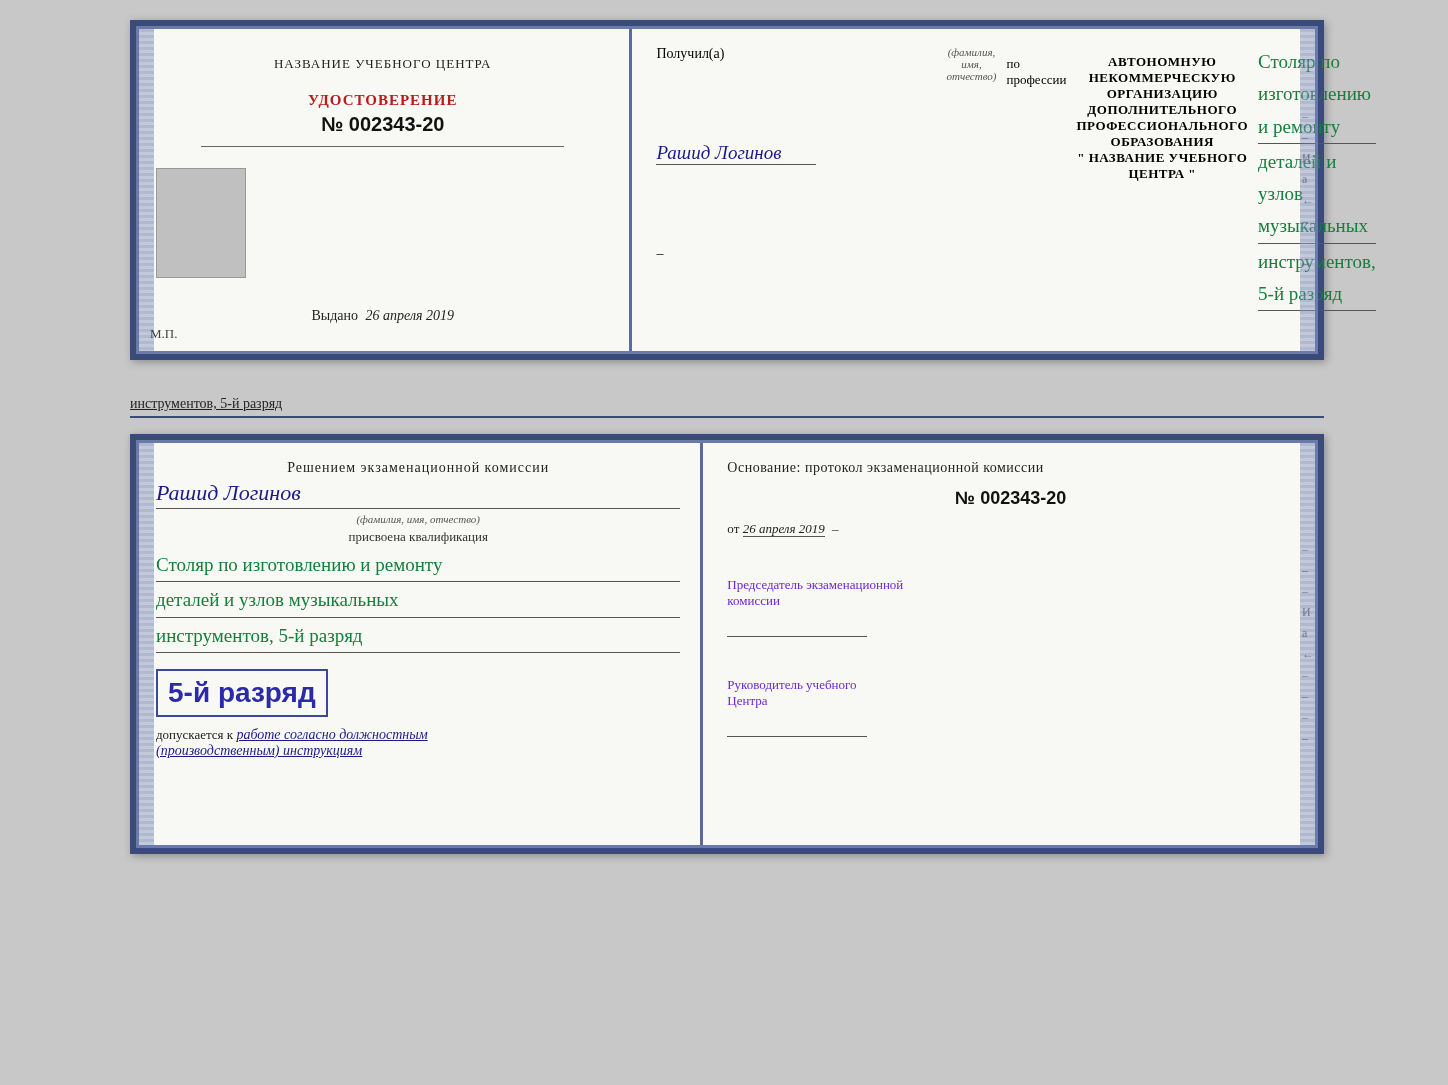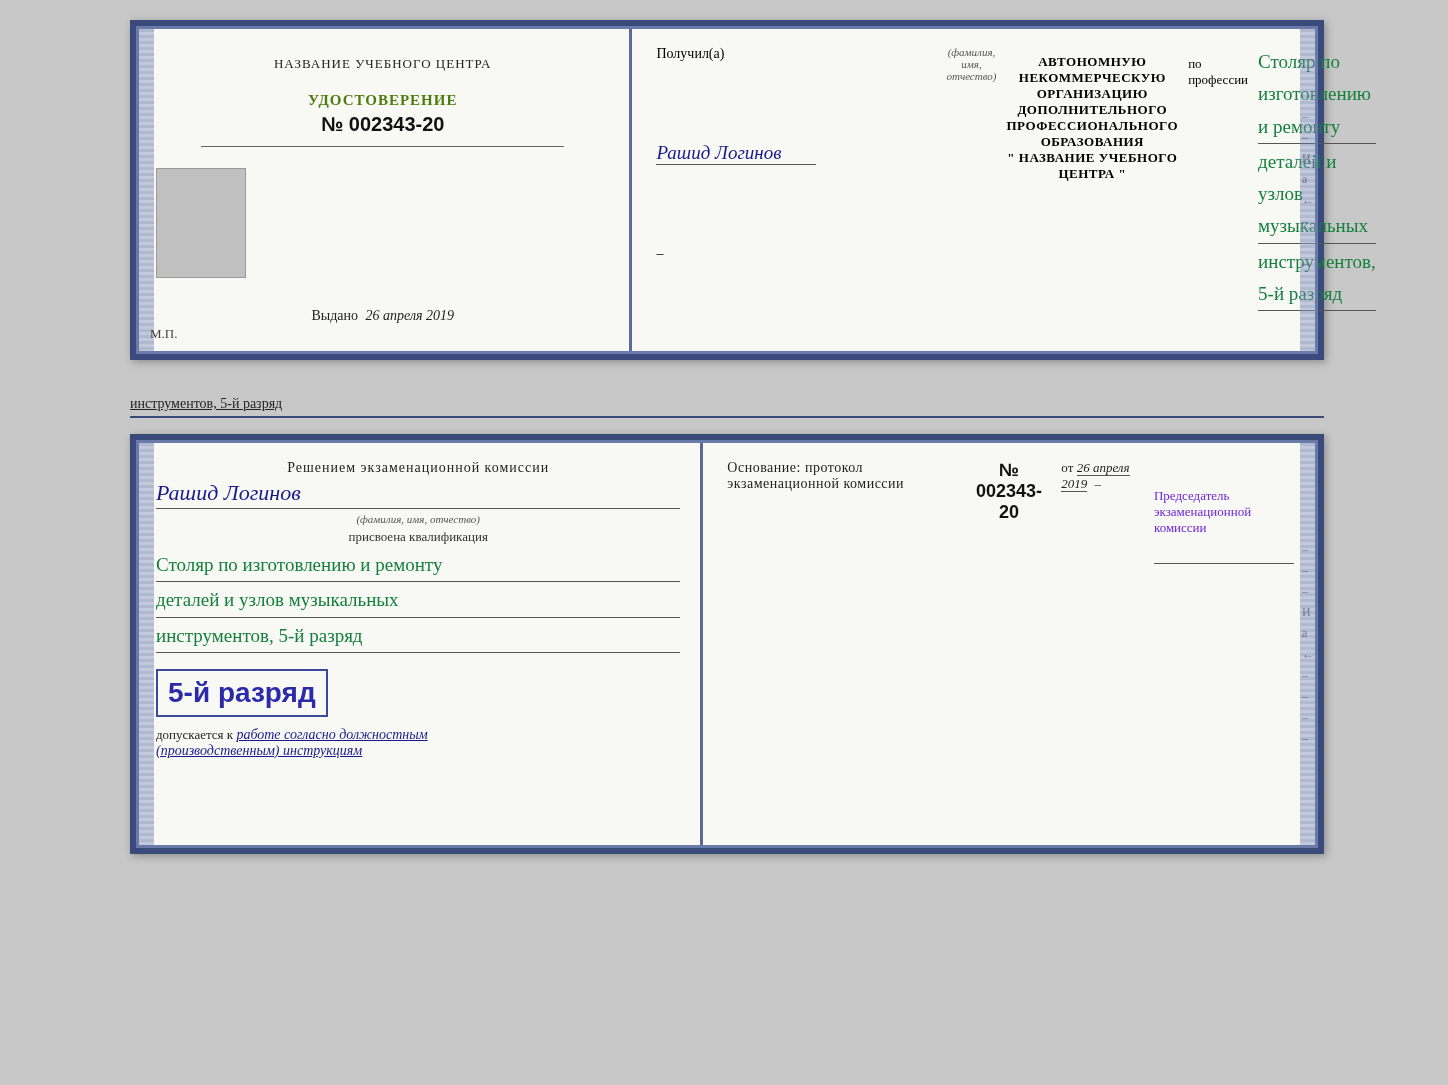--- a/index.html
+++ b/index.html
@@ -74,21 +74,21 @@
     .udostoverenie-block {
       text-align: center;
       margin-top: 20px;
     }
 
     .udostoverenie-title {
       font-size: 15px;
       font-weight: bold;
       letter-spacing: 1px;
       text-transform: uppercase;
-      color: #4d7c0f;
+      color: #b91c1c;
     }
 
     .udostoverenie-number {
       font-size: 20px;
       font-weight: bold;
       color: #111;
       font-family: Arial, sans-serif;
       margin-top: 4px;
     }
 
@@ -183,21 +183,21 @@
       padding: 20px;
       display: flex;
       flex-direction: column;
       gap: 4px;
     }
 
     .bottom-right {
       width: 52%;
       padding: 20px 24px;
       display: flex;
-      flex-direction: row;
+      flex-direction: column;
       gap: 12px;
     }
 
     .decision-title {
       font-size: 14px;
       text-align: center;
       letter-spacing: 1px;
       color: #222;
     }
 
@@ -365,27 +365,27 @@
     <div class="cert-right">
 
       <div style="display:flex; align-items:baseline; gap:8px; flex-wrap:wrap;">
         <span style="font-size:14px;">Получил(a)</span>
         <span class="handwritten" style="font-family:cursive,'Comic Sans MS';font-style:italic;font-size:19px;color:#1a1a8a;border-bottom:1px solid #555;min-width:160px;">Рашид Логинов</span>
         <span style="font-size:14px;">–</span>
       </div>
       <div class="sub-label" style="margin-left:120px;">(фамилия, имя, отчество)</div>
 
 
+      <div style="font-size:13px; margin-top:10px;">по профессии</div>
+
       <div style="margin-top:8px;">
         <div style="font-size:13px;font-weight:bold;text-align:center;letter-spacing:0.5px;">АВТОНОМНУЮ НЕКОММЕРЧЕСКУЮ ОРГАНИЗАЦИЮ</div>
         <div style="font-size:13px;font-weight:bold;text-align:center;letter-spacing:0.5px;">ДОПОЛНИТЕЛЬНОГО ПРОФЕССИОНАЛЬНОГО ОБРАЗОВАНИЯ</div>
         <div style="font-size:13px;font-weight:bold;text-align:center;letter-spacing:0.5px;">"   НАЗВАНИЕ УЧЕБНОГО ЦЕНТРА   "</div>
       </div>
-
-      <div style="font-size:13px; margin-top:10px;">по профессии</div>
 
       <div class="prof-handwritten-block">
         <span class="prof-line">Столяр по изготовлению и ремонту</span>
         <span class="prof-line">деталей и узлов музыкальных</span>
         <span class="prof-line">инструментов, 5-й разряд</span>
       </div>
 
       <div class="side-chars">
         <span>–</span>
         <span>–</span>
@@ -449,20 +449,27 @@
       </div>
 
       <div style="margin-top:16px;">
         <div class="podpis-label">
           <span>Председатель экзаменационной</span><br>
           <span>комиссии</span>
         </div>
         <div class="podpis-line"></div>
       </div>
 
+      <div style="margin-top:16px;">
+        <div class="podpis-label">
+          <span>Руководитель учебного</span><br>
+          <span>Центра</span>
+        </div>
+        <div class="podpis-line"></div>
+      </div>
 
       <div class="side-chars-bottom">
         <span>–</span>
         <span>–</span>
         <span>–</span>
         <span>И</span>
         <span>а</span>
         <span>←</span>
         <span>–</span>
         <span>–</span>

